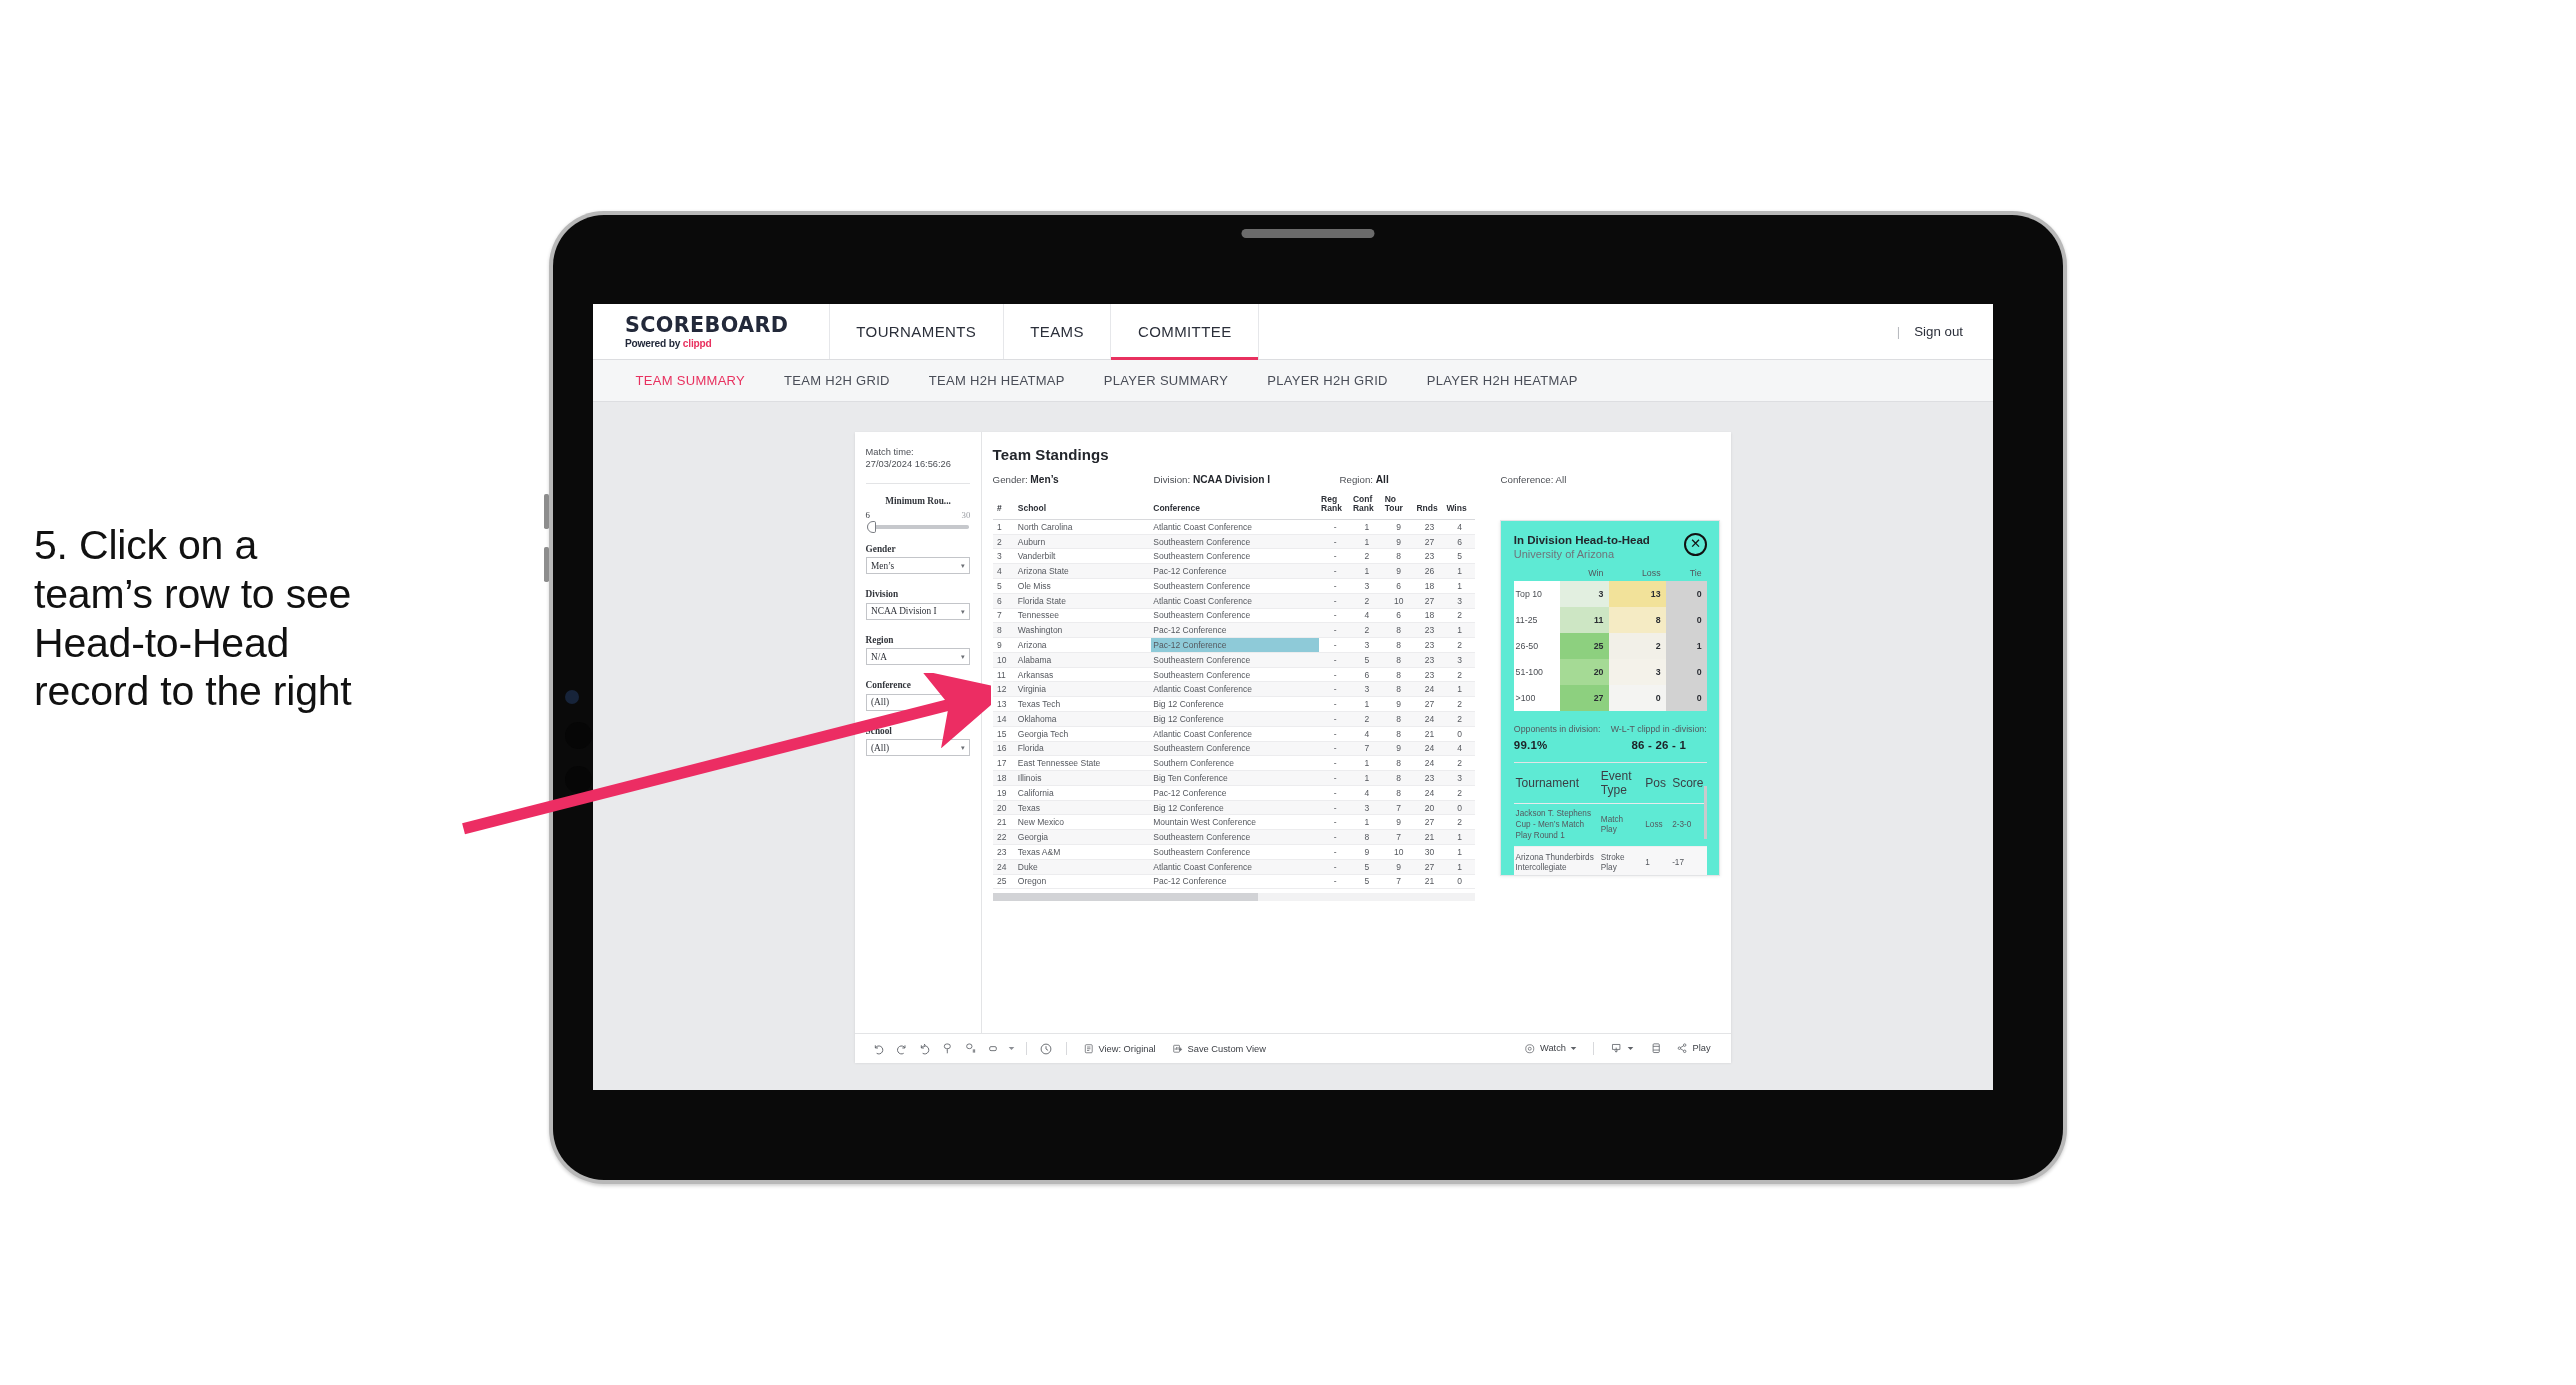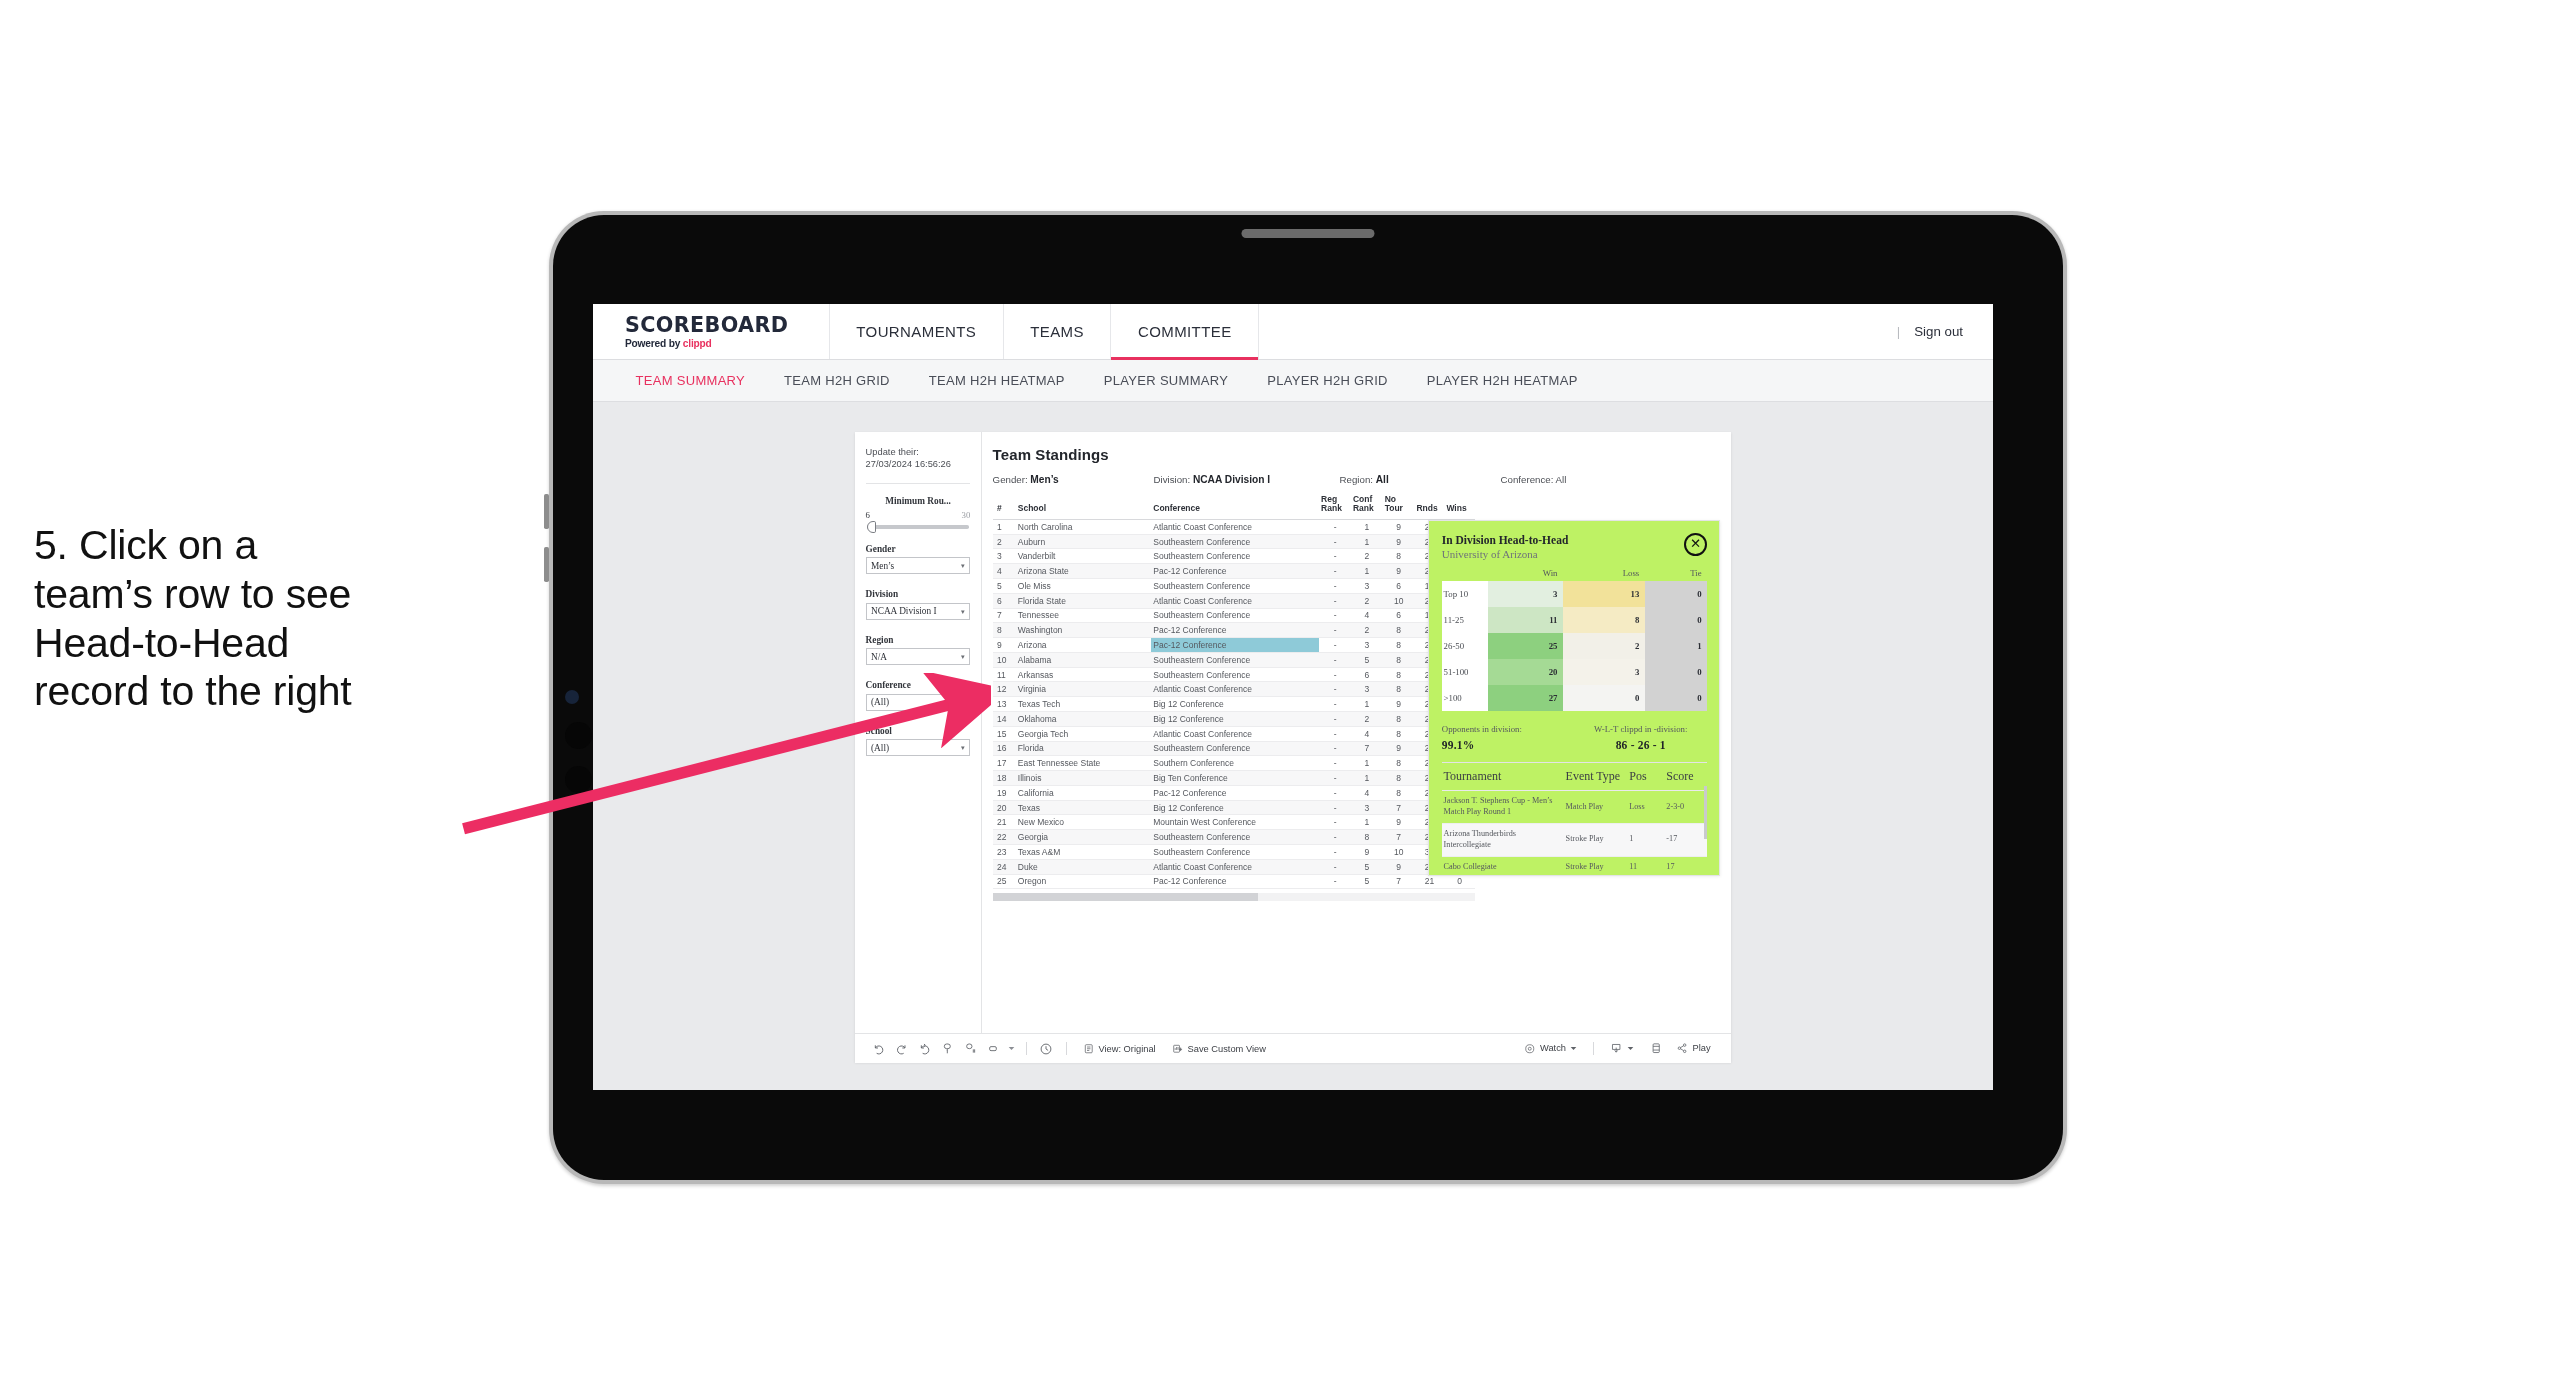--- a/index.html
+++ b/index.html
@@ -183,25 +183,24 @@
   .c-num { width: 26.5px; text-align: center; }
   .c-num2 { width: 25px; text-align: center; }
   td.hl-conf { background: #8ecad8 !important; color: #20333a; }
   .table-clip { width: 482px; overflow: hidden; }
   .hscroll { width: 482px; height: 8px; background: #f2f2f3; margin-top: 3.5px; position: relative; }
   .hscroll-thumb { position: absolute; left: 0; top: 0; height: 8px; width: 265px; background: #d2d3d6; }
 
   
   .detail {
     position: absolute; right: 10.6px; top: 88px;
-    width: 292px; background: #bef264;
+    width: 220px; background: #5eead4;
     border: 0.9px solid #e3e4e6;
     box-shadow: 0 0.9px 3.5px rgba(0,0,0,.09);
     padding: 11.5px 12.4px 0 12.4px;
-    font-family: Liberation Serif, serif;
   }
   .detail-head { display: flex; justify-content: space-between; align-items: flex-start; }
   .detail-title { font-size: 11.5px; font-weight: 700; color: #23262c; line-height: 1.25; }
   .detail-sub { font-size: 11px; color: #6f737a; margin-top: 0.9px; }
   .close-btn {
     width: 23px; height: 23px; border: 2px solid #111; border-radius: 50%;
     display:flex; align-items:center; justify-content:center;
     font-size: 13.3px; color: #111; line-height: 1; flex-shrink: 0;
   }
 
@@ -290,21 +289,21 @@
       <div class="subtab">PLAYER H2H HEATMAP</div>
     </div>
 
     <div class="workspace">
       <div class="sheet">
 
         <div class="sheet-main">
 
           <div class="rail">
             <div class="rail-update">
-              <div>Update their:</div>
+              <div>Match time:</div>
               <div>27/03/2024 16:56:26</div>
             </div>
             <div class="rail-hr"></div>
 
             <div class="rail-block">
               <div class="rail-label center">Minimum Rou...</div>
               <div class="slider-nums">
                 <span class="slider-min">6</span>
                 <span class="slider-max">30</span>
               </div>

